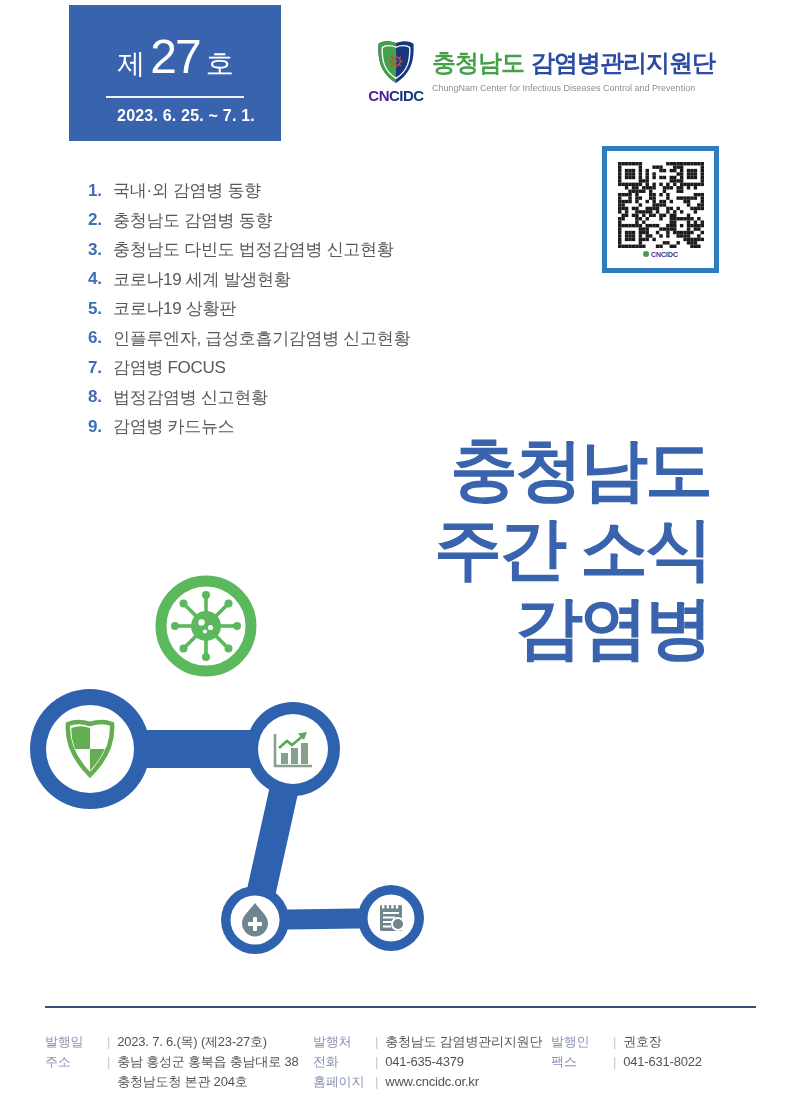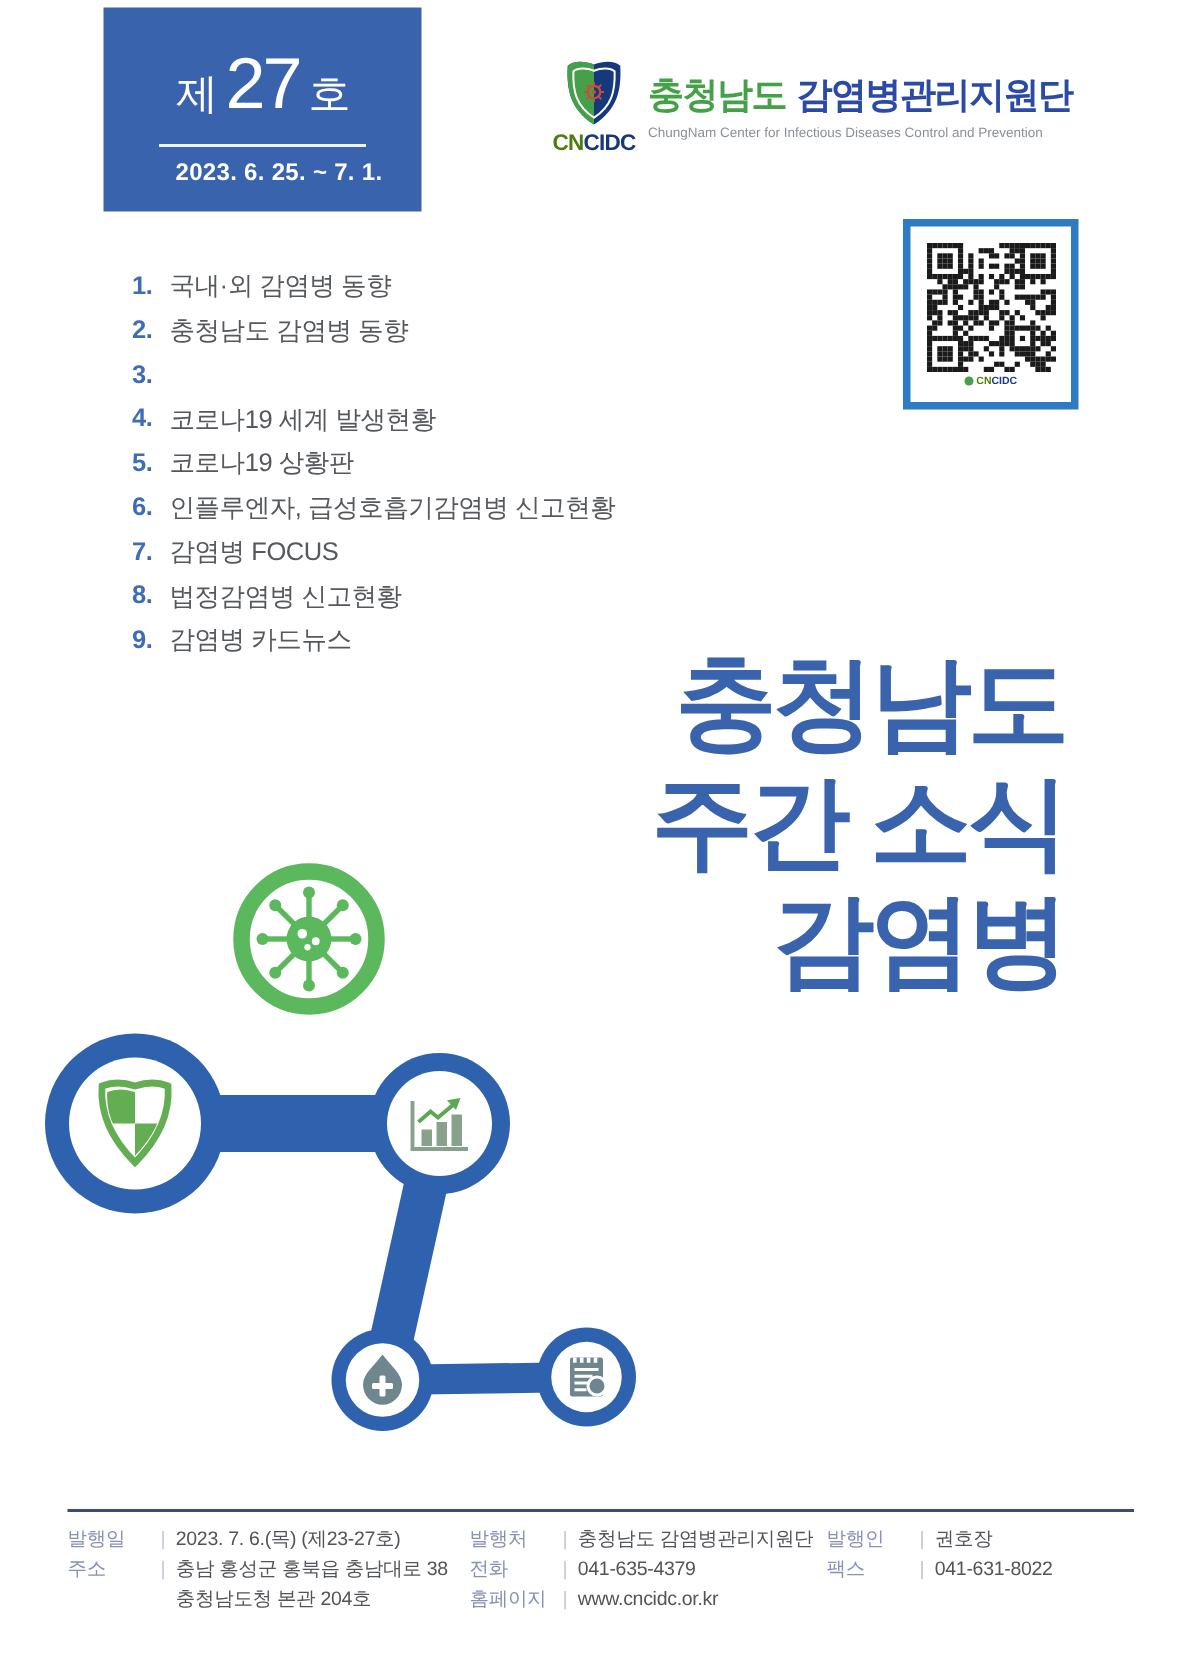--- a/index.html
+++ b/index.html
@@ -13,21 +13,21 @@
   .issue-no{display:flex;align-items:baseline;gap:6px;}
   .issue-prefix,.issue-suffix{font-size:28px;font-weight:300;letter-spacing:-1px;}
   .issue-number{font-size:48px;font-weight:200;line-height:64px;letter-spacing:-2px;}
   .issue-divider{width:138px;height:2px;background:rgba(255,255,255,.92);margin:7px 0 9px;}
   .issue-date{font-size:16px;font-weight:700;letter-spacing:0.2px;margin-left:22px;}
 
   
   .brand{top:40px;right:76px;display:flex;gap:10px;align-items:flex-start;}
   .brand-mark{display:flex;flex-direction:column;align-items:center;width:52px;}
   .brand-acronym{font-size:15px;font-weight:800;letter-spacing:-0.5px;margin-top:1px;}
-  .acr-green{color:#4d7c0f;}.acr-navy{color:#16387c;}
+  .acr-green{color:#4c1d95;}.acr-navy{color:#16387c;}
   .brand-text{padding-top:7px;}
   .org-line{font-size:24px;font-weight:800;letter-spacing:-1px;white-space:nowrap;}
   .org-region{color:#45a049;margin-right:7px;}
   .org-name{color:#2b4aa5;}
   .org-english{font-size:9px;color:#8a9096;margin-top:4px;letter-spacing:0px;white-space:nowrap;}
 
   
   .qr-box{left:602px;top:146px;width:117px;height:127px;border:5px solid #2d7cc1;background:#fff;
           box-sizing:border-box;display:flex;flex-direction:column;align-items:center;justify-content:center;gap:3px;}
   .qr-caption{font-size:7px;font-weight:800;letter-spacing:0;line-height:7px;display:flex;align-items:center;gap:2px;}
@@ -37,21 +37,21 @@
   .toc{left:88px;top:176px;}
   .toc-item{height:29.5px;display:flex;align-items:center;font-size:17px;letter-spacing:-0.3px;}
   .toc-num{color:#3f6cb5;font-weight:700;margin-right:8px;min-width:17px;}
   .toc-text{color:#55585c;}
 
   
   .main-title{right:81px;top:430px;text-align:right;color:#3a63ae;font-size:68px;font-weight:800;
               line-height:79px;letter-spacing:-3px;white-space:nowrap;}
 
   
-  .footer{left:45px;top:1006px;width:711px;border-top:2px solid #3d4d79;padding-top:8px;
+  .footer{left:45px;top:1006px;width:711px;border-top:2px solid #3d4d79;padding-top:24px;
           display:flex;box-sizing:border-box;}
   .f-col{box-sizing:border-box;}
   .f-col1{width:268px;}.f-col2{width:238px;}.f-col3{width:205px;}
   .f-row{display:flex;font-size:13px;line-height:20px;letter-spacing:-0.2px;white-space:nowrap;}
   .f-label{color:#8890b4;width:55px;display:inline-block;text-align:justify;text-align-last:justify;}
   .f-sep{color:#c3c6d4;margin:0 7px;}
   .f-val{color:#515458;}
   .f-row.cont .f-label,.f-row.cont .f-sep{visibility:hidden;}
 
   svg{display:block;}
@@ -450,20 +450,21 @@
     <div class="toc-item">
       <span class="toc-num">1.</span>
       <span class="toc-text">국내·외 감염병 동향</span>
     </div>
     <div class="toc-item">
       <span class="toc-num">2.</span>
       <span class="toc-text">충청남도 감염병 동향</span>
     </div>
     <div class="toc-item">
       <span class="toc-num">3.</span>
+      <span class="toc-text">충청남도 다빈도 법정감염병 신고현황</span>
     </div>
     <div class="toc-item">
       <span class="toc-num">4.</span>
       <span class="toc-text">코로나19 세계 발생현황</span>
     </div>
     <div class="toc-item">
       <span class="toc-num">5.</span>
       <span class="toc-text">코로나19 상황판</span>
     </div>
     <div class="toc-item">

